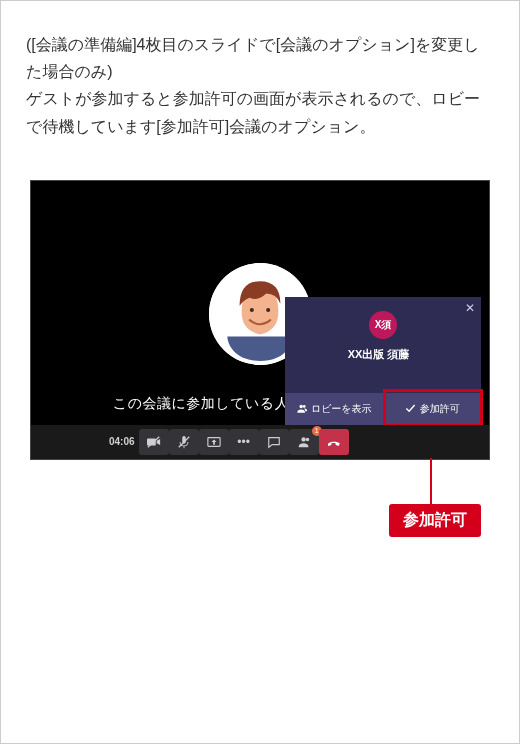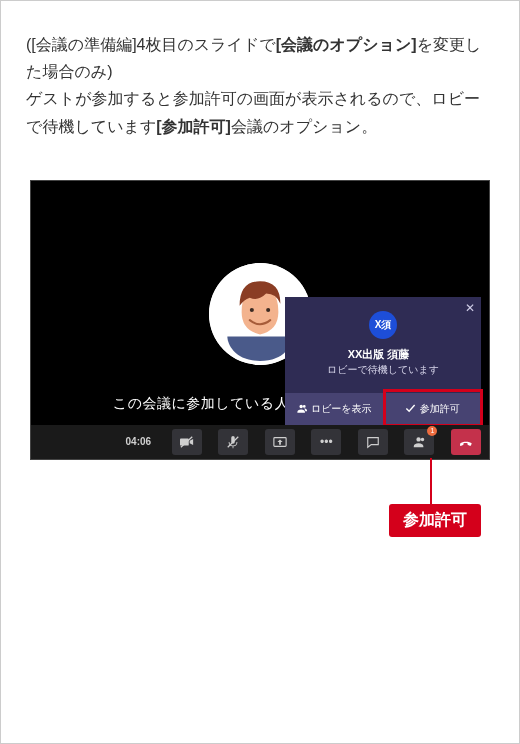--- a/index.html
+++ b/index.html
@@ -10,21 +10,21 @@
     font-family: "Hiragino Kaku Gothic ProN", "Meiryo", sans-serif;
     color: #333;
     padding: 30px 25px;
     border: 1px solid #ccc;
   }
   .paragraph {
     font-size: 16px;
     line-height: 1.7;
     margin-bottom: 40px;
   }
-  .paragraph .bold { font-weight: 700; }
+  .paragraph .bold { font-weight: 400; }
   .teams-frame {
     position: relative;
     width: 460px;
     height: 280px;
     margin: 0 auto;
     background: #000;
     border: 1px solid #444;
     overflow: visible;
   }
   .video-area {
@@ -69,21 +69,21 @@
     color: #cfcde6;
     font-size: 12px;
     cursor: pointer;
   }
   .popup-avatar {
     position: absolute;
     left: 50%; top: 14px;
     transform: translateX(-50%);
     width: 28px; height: 28px;
     border-radius: 50%;
-    background: #1d4ed8;
+    background: #be185d;
     color: #fff;
     display: flex;
     align-items: center;
     justify-content: center;
     font-size: 10px;
     font-weight: 600;
   }
   .popup-name {
     position: absolute;
     left: 0; right: 9px;
@@ -129,22 +129,20 @@
     pointer-events: none;
   }
   .toolbar {
     position: absolute;
     left: 0; right: 0; bottom: 0;
     height: 34px;
     background: #1a1a1a;
     display: flex;
     align-items: center;
     padding: 0 8px;
-    gap: 6px;
-    justify-content: space-between;
   }
   .spacer { flex: 0 0 70px; }
   .timer {
     color: #cfcfcf;
     font-size: 10px;
     font-weight: 600;
     margin-right: 4px;
     flex: 0 0 auto;
   }
   .tb-btn {
@@ -217,21 +215,20 @@
           <circle cx="58" cy="46" r="2" fill="#3a2a22"></circle>
         </svg>
       </div>
       <div class="caption">この会議に参加している人は他にいません。</div>
     </div>
 
     <div class="lobby-popup">
       <span class="popup-close">✕</span>
       <div class="popup-avatar">X須</div>
       <div class="popup-name">XX出版 須藤</div>
-      <div class="popup-sub">ロビーで待機しています</div>
       <div class="popup-actions">
         <div class="lobby-btn">
           <svg viewBox="0 0 16 16" width="11" height="11">
               <path fill="#fff" d="M5 5a2.5 2.5 0 115 0 2.5 2.5 0 01-5 0zm-3 8c0-2 2-3.5 5.5-3.5S13 11 13 13v1H2v-1zm10-6a2 2 0 100-4 2 2 0 000 4zm1 1c1.8.3 3 1.6 3 3v1h-2.5c-.1-1.6-.6-2.8-1.5-3.6.3-.2.6-.3 1-.4z"></path>
             </svg>
           <span>ロビーを表示</span>
         </div>
         <div class="admit-btn">
           <svg viewBox="0 0 16 16" width="11" height="11">
               <path fill="none" stroke="#fff" stroke-width="2" d="M2 8l4 4 8-9"></path>

